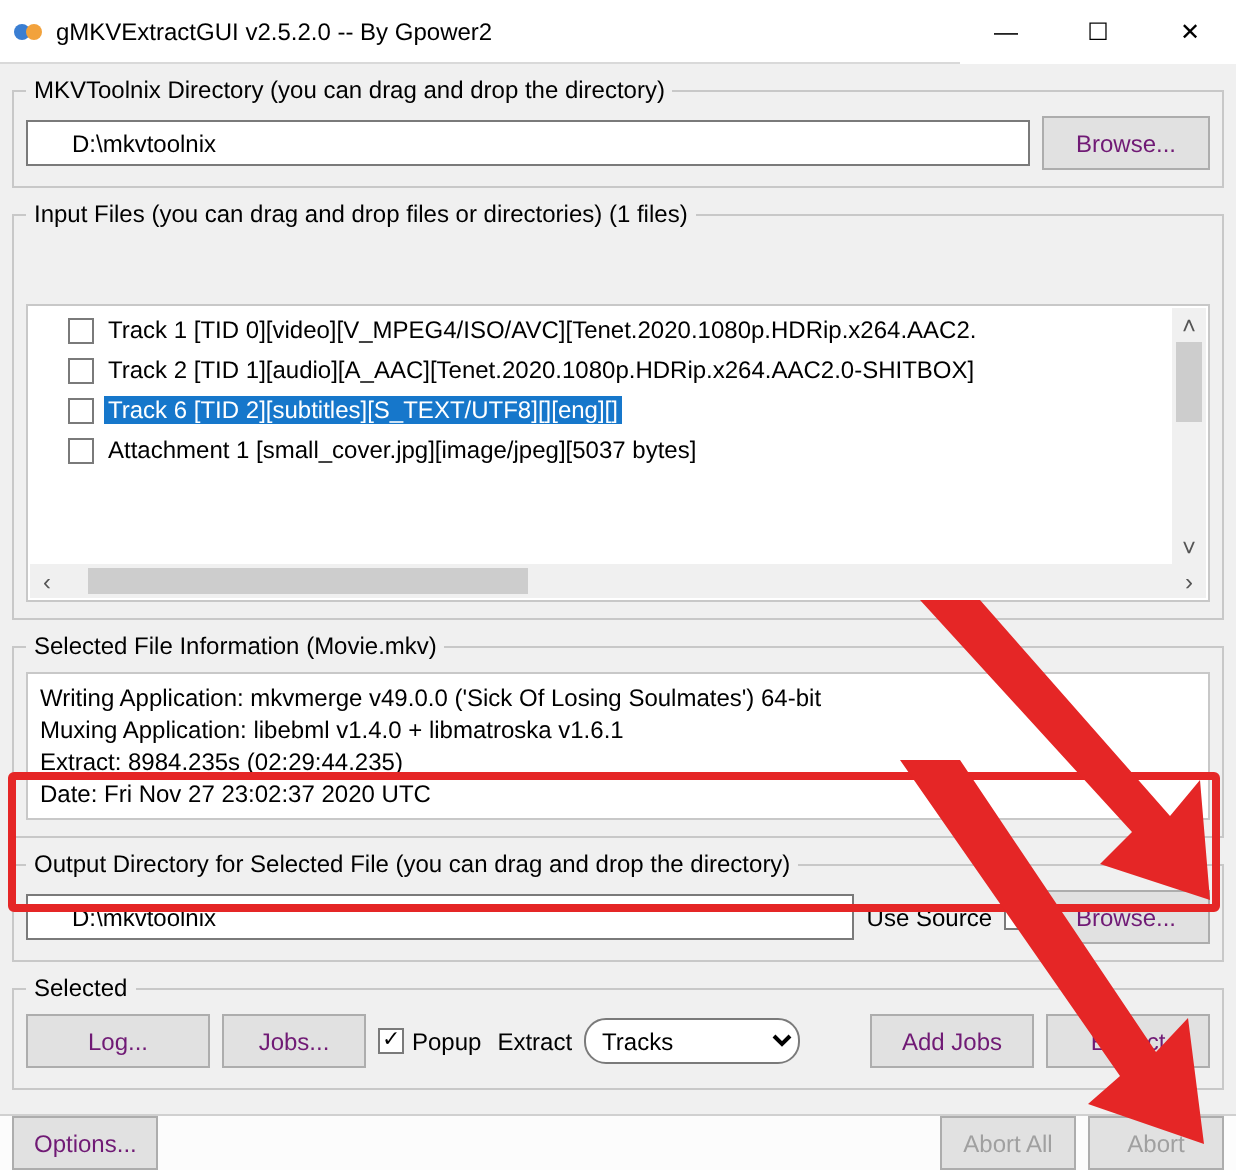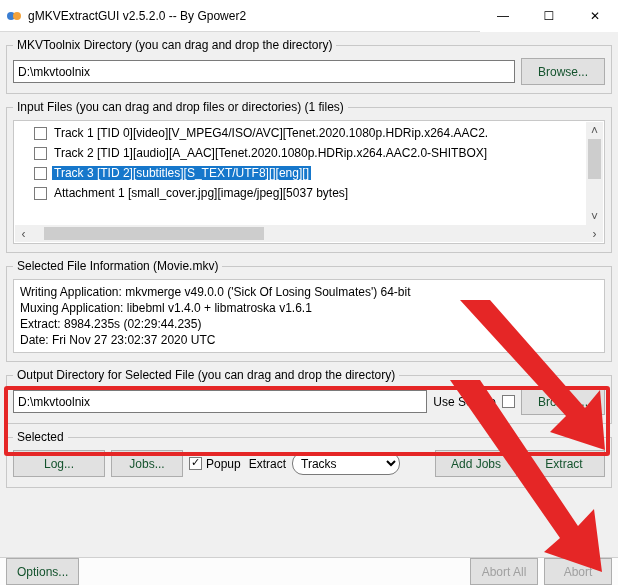--- a/index.html
+++ b/index.html
@@ -41,43 +41,44 @@
     font-size: 12px;
     color: #000;
   }
   
   .row { display: flex; align-items: center; gap: 6px; }
   .txt {
     flex: 1;
     height: 23px;
     background: #fff;
     border: 1px solid #7a7a7a;
-    padding: 2px 4px;
+    padding: 2px 22px;
     font-family: inherit;
     font-size: 12px;
   }
   .btn {
     min-width: 68px;
     height: 27px;
     background: #e1e1e1;
     border: 1px solid #adadad;
     font-family: inherit;
     font-size: 12px;
     padding: 0 10px;
     cursor: default;
-    color: #14532d;
+    color: #701a75;
   }
   .btn.disabled { color: #a0a0a0; }
   
   .tree-wrap {
     border: 1px solid #c8c8c8;
     background: #fff;
-    height: 124px;
+    height: 149px;
     position: relative;
     overflow: hidden;
+    margin-top: 32px;
   }
   .tree { padding: 2px 0 0 20px; }
   .tree-item {
     display: flex;
     align-items: center;
     height: 20px;
     white-space: nowrap;
     font-size: 12px;
   }
   .tree-item .cb {
@@ -162,21 +163,21 @@
       <div class="tree-item">
         <span class="cb"></span>
         <span class="lbl">Track 1 [TID 0][video][V_MPEG4/ISO/AVC][Tenet.2020.1080p.HDRip.x264.AAC2.</span>
       </div>
       <div class="tree-item">
         <span class="cb"></span>
         <span class="lbl">Track 2 [TID 1][audio][A_AAC][Tenet.2020.1080p.HDRip.x264.AAC2.0-SHITBOX]</span>
       </div>
       <div class="tree-item selected">
         <span class="cb"></span>
-        <span class="lbl">Track 3 [TID 2][subtitles][S_TEXT/UTF8][][eng][]</span>
+        <span class="lbl">Track 6 [TID 2][subtitles][S_TEXT/UTF8][][eng][]</span>
       </div>
       <div class="tree-item">
         <span class="cb"></span>
         <span class="lbl">Attachment 1 [small_cover.jpg][image/jpeg][5037 bytes]</span>
       </div>
     </div>
     <div class="vscroll">
       <div class="arrow">˄</div>
       <div class="thumb"></div>
       <div class="arrow" style="position:absolute;bottom:0;left:0;right:0;">˅</div>

